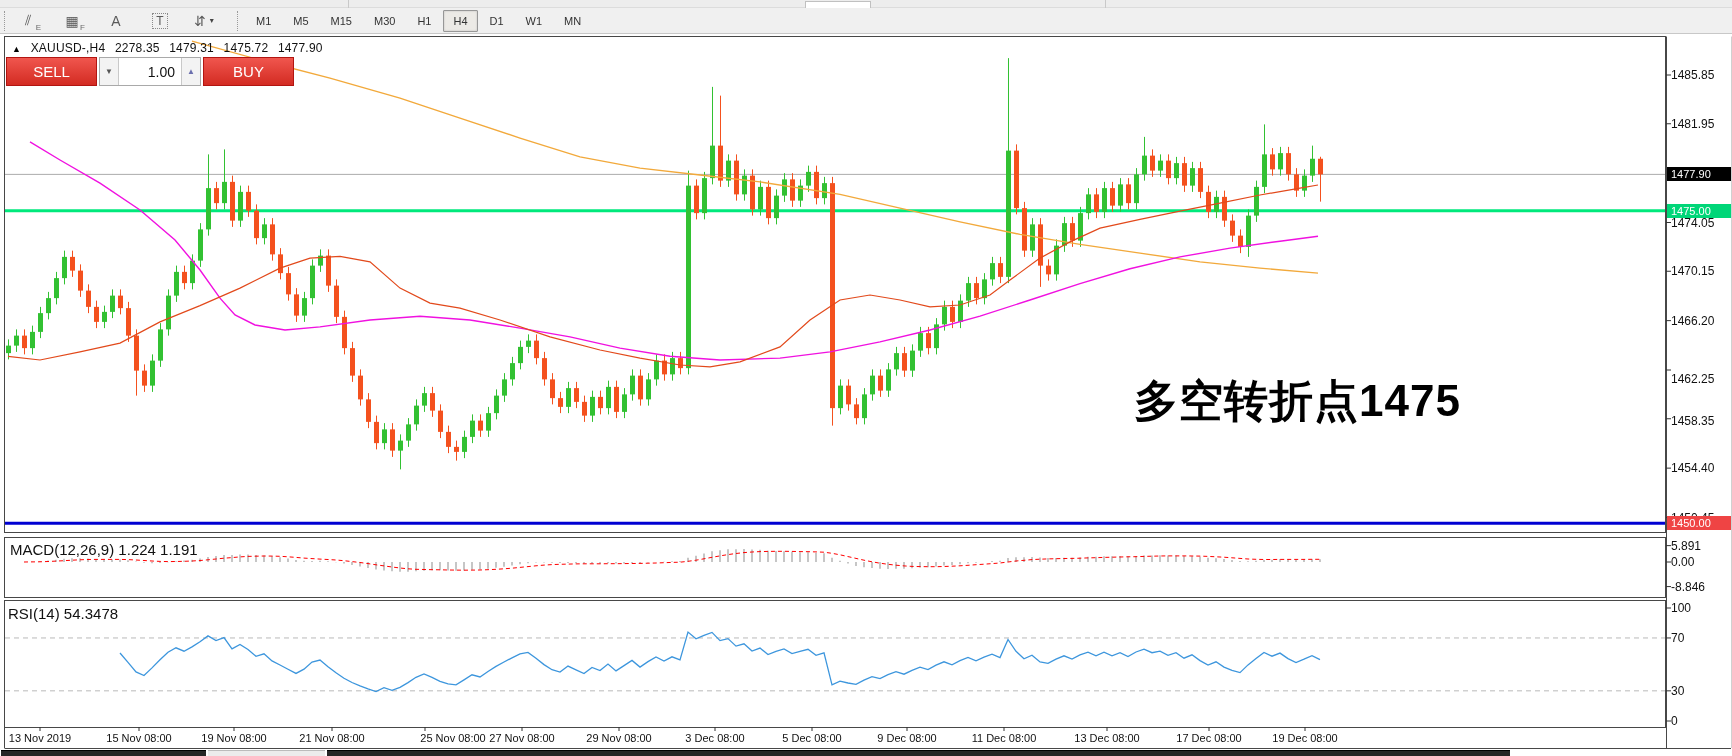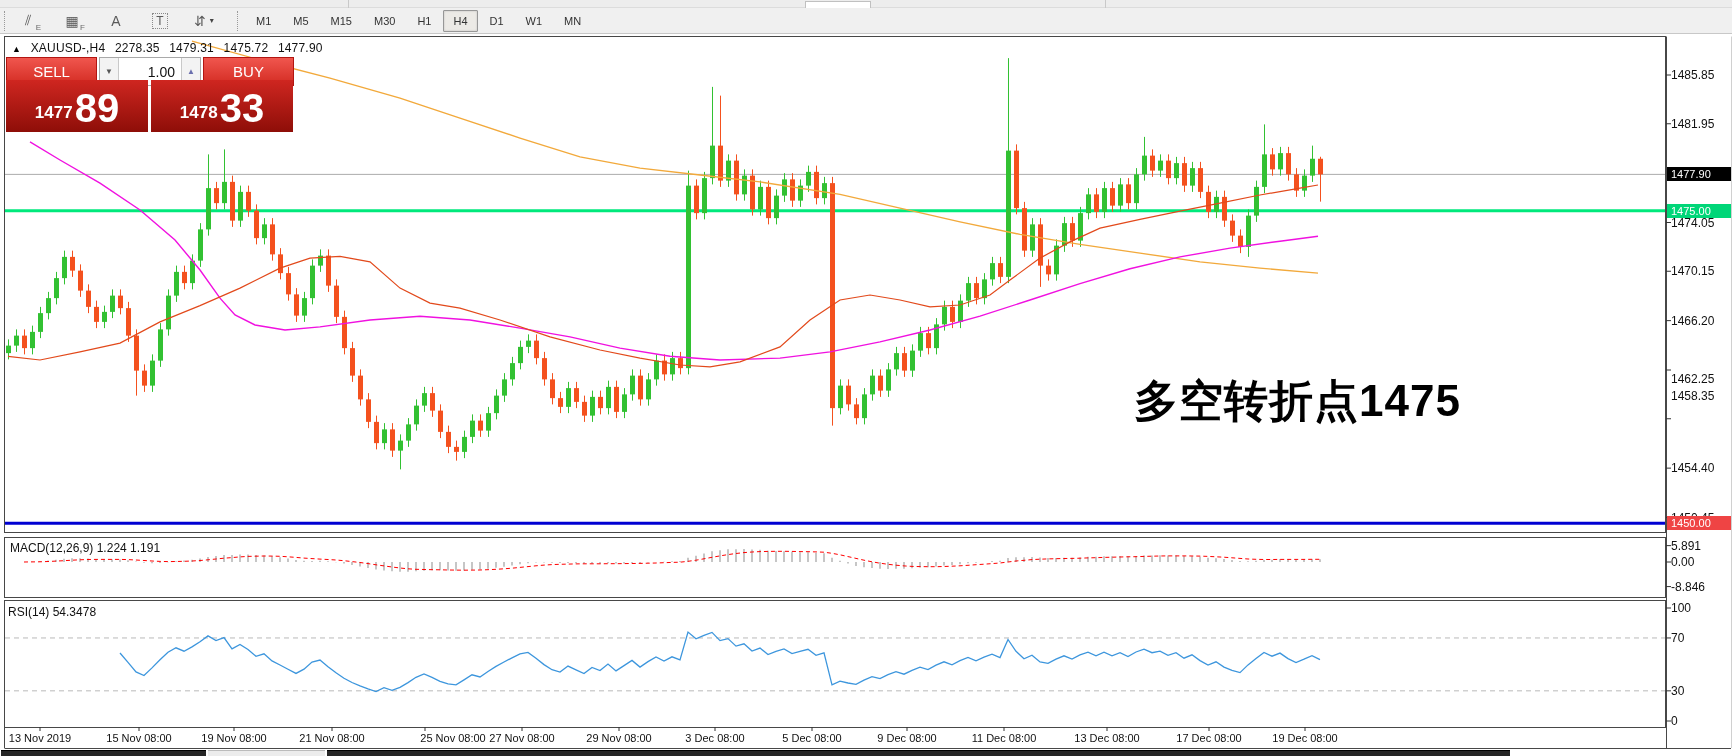--- a/index.html
+++ b/index.html
@@ -40,21 +40,21 @@
   .px-box { width:142px; height:52px; color:#fff; display:flex; align-items:flex-end; justify-content:center; padding-bottom:4px;
             background:linear-gradient(#cf2620,#8e0e08); }
   .px-box + .px-box { margin-left:3px; }
   .px-small { font-size:17px; font-weight:bold; line-height:30px; margin-right:2px; }
   .px-big { font-size:40px; font-weight:bold; line-height:40px; }
 
   
   .axis-label { position:absolute; left:1671px; font-size:12px; color:#111; transform:translateY(-50%); white-space:nowrap; }
   .axis-tag { position:absolute; left:1667px; width:64px; font-size:11px; color:#fff; text-align:left; padding:1px 0 1px 4px; transform:translateY(-50%); white-space:nowrap; }
   .date-label { position:absolute; top:732px; font-size:11px; color:#111; transform:translateX(-50%); white-space:nowrap; }
-  .pane-label { position:absolute; font-size:12px; color:#111; white-space:nowrap; }
+  .pane-label { position:absolute; font-size:15px; color:#111; white-space:nowrap; }
   #annotation { position:absolute; font-weight:bold; font-size:44px; letter-spacing:1px; white-space:nowrap; }
 
   
   .btab { position:absolute; top:750px; height:6px; background:#262626; border-top:1px solid #000; }
   .btab.light { background:#ececec; border-top:1px solid #bbb; }
 </style>
 </head>
 <body>
 
 <div id="stage">
@@ -671,45 +671,35 @@
   <div id="trade-panel">
     <div id="trade-row1">
       <div class="trade-btn">SELL</div>
       <div id="vol-stepper">
         <div class="step-btn" id="vol-down">▼</div>
         <div id="vol-value">1.00</div>
         <div class="step-btn" id="vol-up">▲</div>
       </div>
       <div class="trade-btn">BUY</div>
     </div>
-    <div id="trade-row2">
-      <div class="px-box">
-        <span class="px-small">1477</span>
-        <span class="px-big">89</span>
-      </div>
-      <div class="px-box">
-        <span class="px-small">1478</span>
-        <span class="px-big">33</span>
-      </div>
-    </div>
   </div>
 
   <div class="pane-label" style="left:10px;top:541px">MACD(12,26,9) 1.224 1.191</div>
   <div class="pane-label" style="left:8px;top:605px">RSI(14) 54.3478</div>
 
   <div id="annotation" style="left: 1134px; top: 372px; color: #000000;">多空转折点1475</div>
 
   <div id="price-labels">
       <div class="axis-label" style="top: 75px;">1485.85</div>
       <div class="axis-label" style="top: 123.75px;">1481.95</div>
       <div class="axis-label" style="top: 222.5px;">1474.05</div>
       <div class="axis-label" style="top: 271.25px;">1470.15</div>
       <div class="axis-label" style="top: 320.625px;">1466.20</div>
       <div class="axis-label" style="top: 370px; margin-top: 9px;">1462.25</div>
-      <div class="axis-label" style="top: 396px;">1458.35</div>
+      <div class="axis-label" style="top: 421px;">1458.35</div>
       <div class="axis-label" style="top: 468.125px;">1454.40</div>
       <div class="axis-label" style="top: 517.5px;">1450.45</div>
       <div class="axis-tag" style="top: 174.375px; background: rgb(0, 0, 0);">1477.90</div>
       <div class="axis-tag" style="top: 210.625px; background: rgb(0, 214, 120);">1475.00</div>
       <div class="axis-tag" style="top: 523.125px; background: #ef4444;">1450.00</div>
     </div>
   <div id="date-labels">
       <div class="date-label" style="left: 40px;">13 Nov 2019</div>
       <div class="date-label" style="left: 139px;">15 Nov 08:00</div>
       <div class="date-label" style="left: 234px;">19 Nov 08:00</div>

